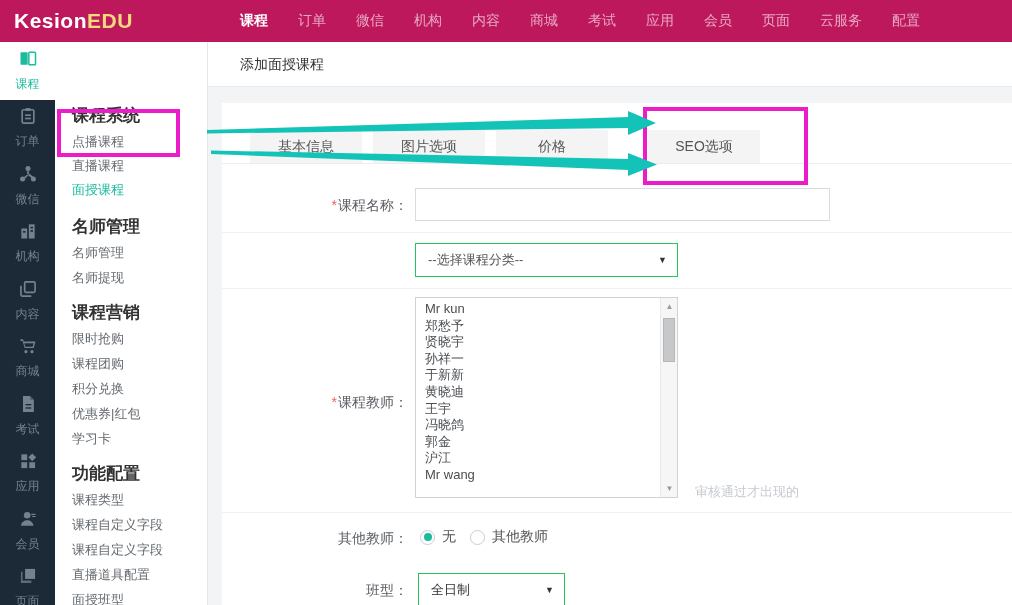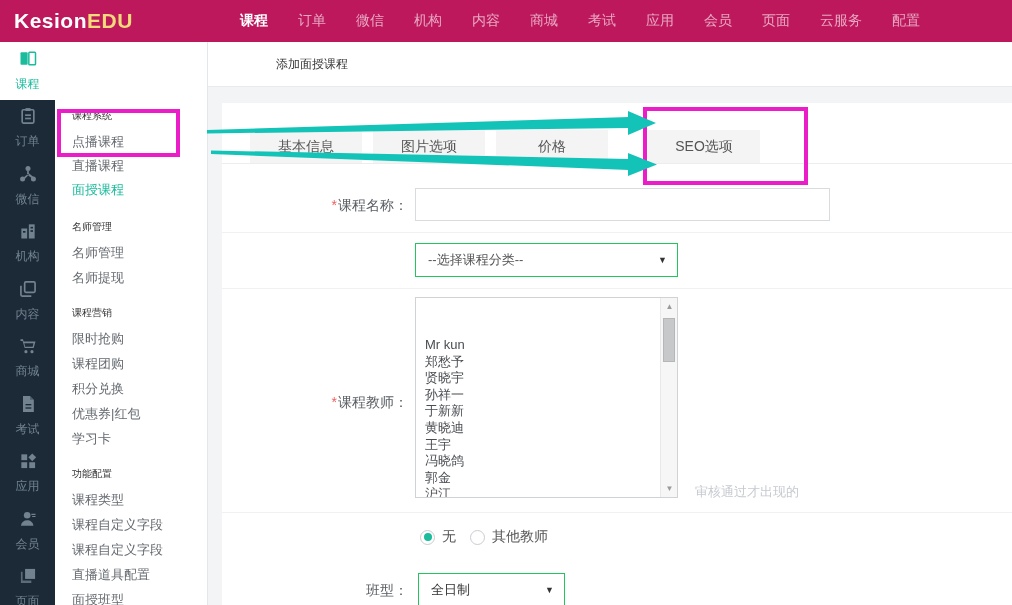--- a/index.html
+++ b/index.html
@@ -19,44 +19,44 @@
   
   .iconbar { position:absolute; left:0; top:42px; width:55px; height:563px; background:#1c2a38; z-index:4; }
   .icon-item { width:55px; height:57.5px; display:flex; flex-direction:column; align-items:center; justify-content:center; gap:3px; color:#72828f; cursor:pointer; }
   .icon-item svg { width:20px; height:20px; }
   .icon-item .ilabel { font-size:12px; }
   .icon-item.active { background:#ffffff; color:#1abc9c; }
 
   
   .menubar { position:absolute; left:55px; top:42px; width:153px; height:563px; background:#ffffff; border-right:1px solid #e4e7e9; z-index:3; }
   .m-entry { position:absolute; left:17px; height:20px; line-height:20px; white-space:nowrap; }
-  .m-header { font-size:10px; font-weight:normal; color:#333333; }
+  .m-header { font-size:17px; font-weight:bold; color:#333333; }
   .m-item { font-size:13px; color:#666b70; cursor:pointer; }
   .m-item.active { color:#1abc9c; }
 
   
   .titlebar { position:absolute; left:208px; top:42px; width:804px; height:45px; background:#ffffff; border-bottom:1px solid #e8eaec; z-index:1; }
-  .page-title { position:absolute; left:32px; top:0; height:45px; line-height:45px; font-size:12px; color:#333;margin-left:36px; }
+  .page-title { position:absolute; left:32px; top:0; height:45px; line-height:45px; font-size:14px; color:#333; }
   .card { position:absolute; left:222px; top:103px; width:790px; height:502px; background:#ffffff; z-index:1; }
 
   .tab { position:absolute; top:130px; height:33px; line-height:33px; width:112px; text-align:center; background:#f4f4f5; color:#555; font-size:14px; cursor:pointer; z-index:2; }
   .tabline { position:absolute; left:222px; top:163px; width:790px; height:1px; background:#ededee; z-index:1; }
 
   .rowline { position:absolute; left:222px; width:790px; height:1px; background:#f0f1f2; z-index:2; }
 
   .f-label { position:absolute; left:222px; width:186px; text-align:right; font-size:14px; color:#5a5e63; white-space:nowrap; z-index:2; }
   .star { color:#f25e5e; margin-right:1px; }
 
   .text-input { position:absolute; left:415px; top:188px; width:415px; height:33px; border:1px solid #d9dcde; background:#fff; font-size:13px; padding:0 8px; color:#333; z-index:2; }
   .select { position:absolute; background:#fff; border:1px solid #22c55e; font-size:13px; color:#555; line-height:32px; padding-left:12px; cursor:pointer; z-index:2; }
   .select .caret { position:absolute; right:10px; top:0; font-size:9px; color:#333; }
 
   .listbox { position:absolute; left:415px; top:297px; width:263px; height:201px; border:1px solid #cfd3d6; background:#fff; overflow:hidden; z-index:2; }
   .listbox .opt { font-size:13px; color:#4a4e52; line-height:16.6px; padding-left:9px; white-space:nowrap; cursor:pointer; }
-  .listbox .opts { padding-top:3px;margin-top:36px; }
+  .listbox .opts { padding-top:3px; }
   .scrollbar { position:absolute; right:0; top:0; width:17px; height:100%; background:#f6f6f6; border-left:1px solid #e8e8e8; }
   .sb-arrow { position:absolute; left:0; width:17px; height:15px; text-align:center; font-size:8px; color:#9a9a9a; line-height:15px; cursor:pointer; }
   .sb-up { top:1px; } .sb-down { bottom:1px; }
   .sb-thumb { position:absolute; left:2px; top:20px; width:12px; height:44px; background:#c6c8ca; border:1px solid #b4b6b8; cursor:pointer; }
   .hint { position:absolute; left:687px; top:483px; font-size:13px; color:#c6cad0; z-index:2; white-space:nowrap;margin-left:8px; }
 
   .radio-row { position:absolute; left:420px; top:528px; display:flex; align-items:center; gap:14px; z-index:2; }
   .radio { display:flex; align-items:center; gap:7px; cursor:pointer; }
   .radio .circle { width:15px; height:15px; border:1px solid #c9cdd1; border-radius:50%; background:#fff; display:flex; align-items:center; justify-content:center; }
   .radio.checked .circle::after { content:""; width:8px; height:8px; border-radius:50%; background:#1abc9c; }
@@ -246,20 +246,23 @@
     </div>
     <div class="scrollbar">
       <div class="sb-arrow sb-up">▲</div>
       <div class="sb-thumb"></div>
       <div class="sb-arrow sb-down">▼</div>
     </div>
   </div>
   <div class="hint">审核通过才出现的</div>
   <div class="rowline" style="top:512px"></div>
 
+  <div class="f-label" style="top:530px">
+    <span>其他教师</span><span>：</span>
+  </div>
   <div class="radio-row">
     <span class="radio checked">
       <span class="circle"></span>
       <span class="rlabel">无</span>
     </span>
     <span class="radio">
       <span class="circle"></span>
       <span class="rlabel">其他教师</span>
     </span>
   </div>

